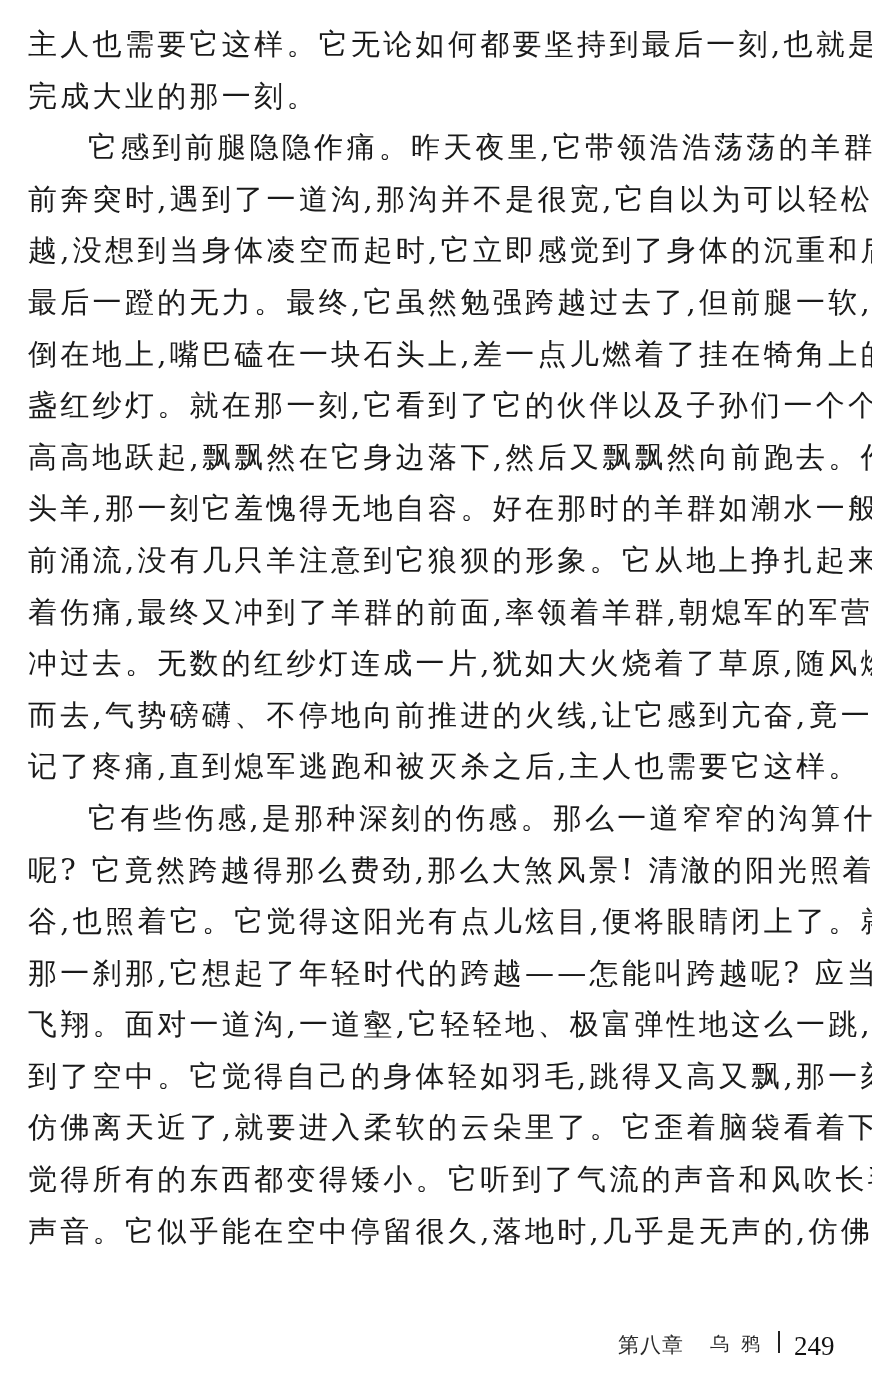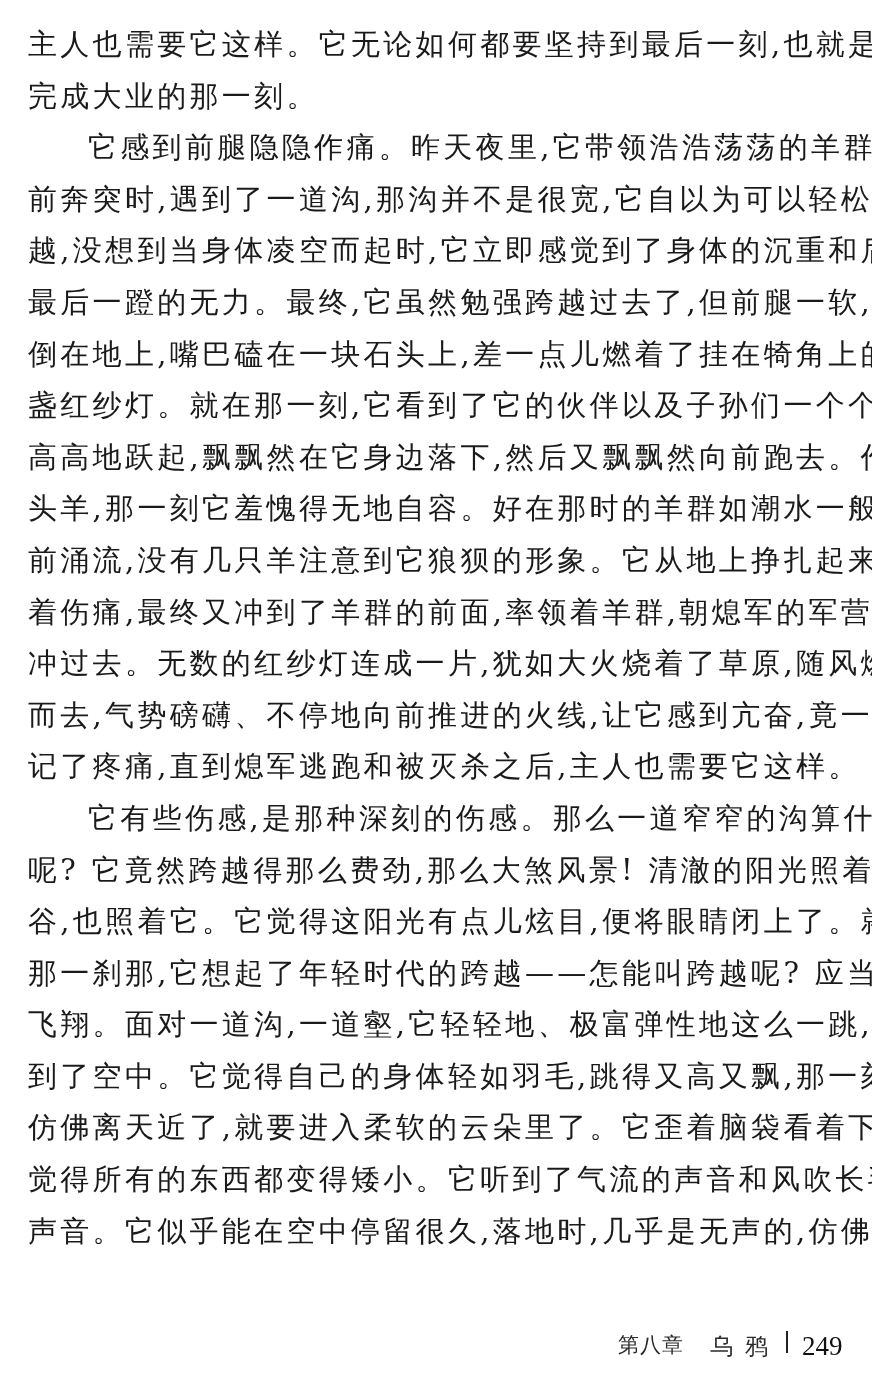--- a/index.html
+++ b/index.html
@@ -22,21 +22,21 @@
     top: 1331px;
     left: 611px;
     height: 40px;
     display: flex;
     align-items: flex-start;
     font-family: "DejaVu Sans", "Liberation Sans", sans-serif;
     color: #2a2a2a;
     margin-left: 7px;
   }
   .chapter { font-size: 21px; letter-spacing: 1px; }
-  .chapter-title { font-size: 23px; margin-left: 26px; letter-spacing: 12px; font-family: Liberation Mono, monospace; }
+  .chapter-title { font-size: 19px; margin-left: 26px; letter-spacing: 12px; font-family: Liberation Mono, monospace; }
   .divider { display: inline-block; width: 2px; height: 22px; background: #222; margin: 0 14px 0 6px; }
   .page-number { font-family: "Liberation Serif", "DejaVu Serif", serif; font-size: 27px; color: #111; }
 </style>
 </head>
 <body>
 
 <div class="page">
   <div class="text-block">
     <div class="line">主人也需要它这样。它无论如何都要坚持到最后一刻,也就是茫</div>
     <div class="line">完成大业的那一刻。</div>

